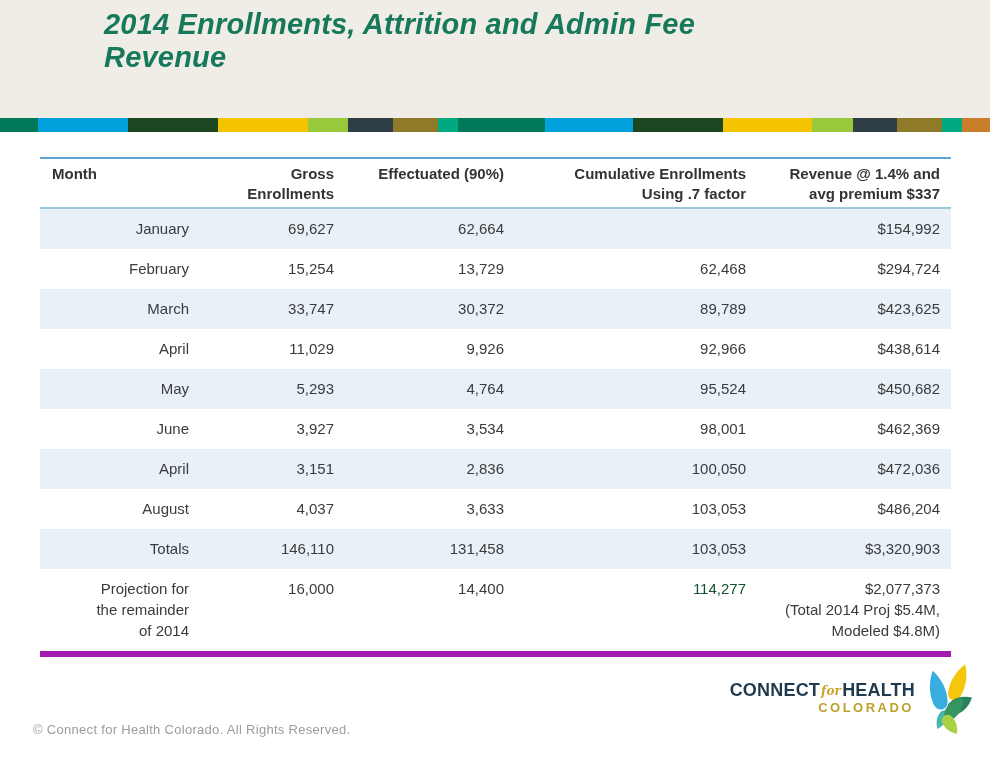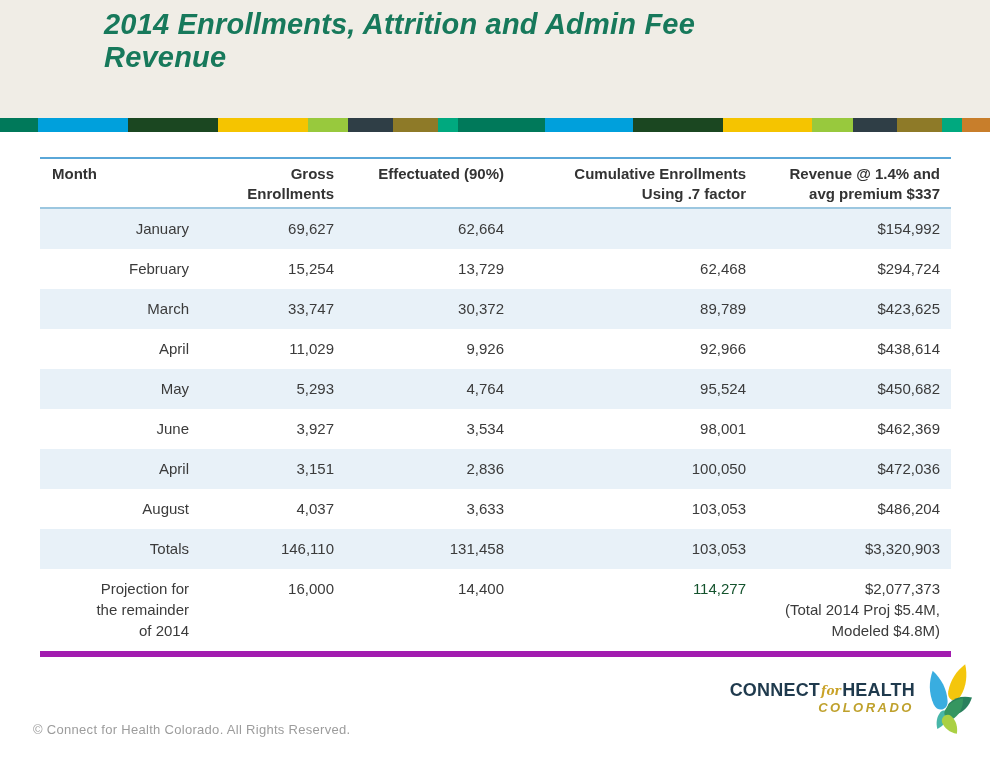--- a/index.html
+++ b/index.html
@@ -46,21 +46,21 @@
   .logo { position:absolute; right:15px; bottom:18px; width:220px; height:80px; }
   .logo-leaves { position:absolute; right:0; bottom:0; width:54px; height:78px; }
   .logo-text { position:absolute; right:60px; bottom:24px; text-align:right; white-space:nowrap; }
   .logo-line1 { font-size:18px; font-weight:bold; color:#1F3A4D; letter-spacing:0.2px;margin-left:38px; }
   .logo-for {
     font-family:"DejaVu Serif", serif; font-style:italic; font-weight:bold;
     font-size:12px; color:#C9A227; margin:0 1px; position:relative; top:-1px;
   }
   .logo-line2 {
     font-size:13px; font-weight:bold; color:#BFA12C; letter-spacing:2.5px;
-    margin-top:-1px; margin-right:1px;font-style:italic;
+    margin-top:-1px; margin-right:1px;
   }
 </style>
 </head>
 <body>
 
 <div class="slide">
 
   <div class="title-band"></div>
   <div class="slide-title">2014 Enrollments, Attrition and Admin Fee
 Revenue</div>

